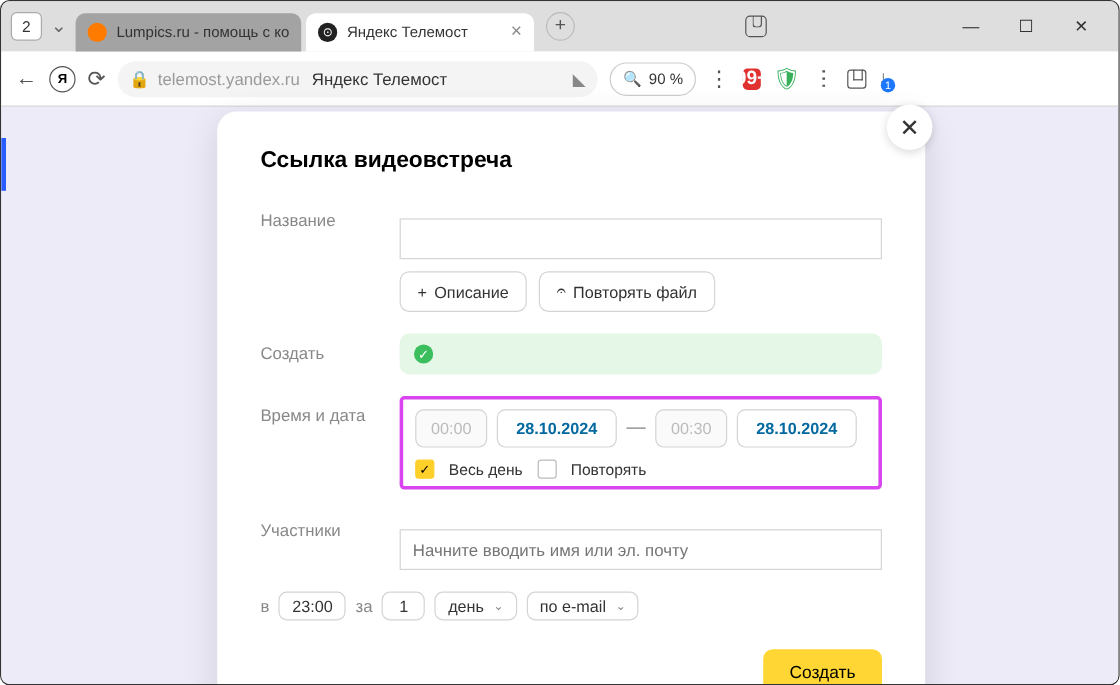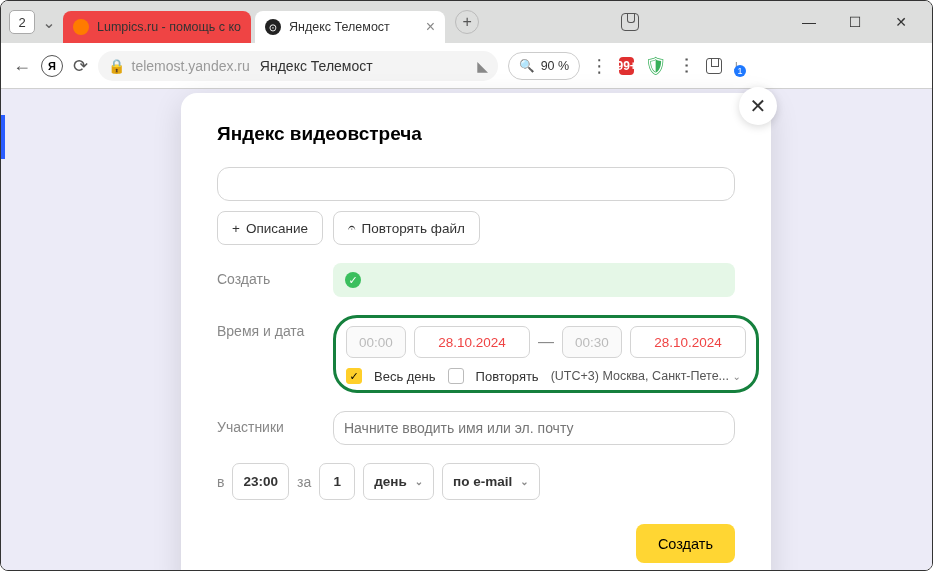--- a/index.html
+++ b/index.html
@@ -2,78 +2,78 @@
 <html><head>
 <meta charset="utf-8">
 <style>
 * { box-sizing: border-box; margin: 0; padding: 0; font-family: Arial, "Helvetica Neue", sans-serif; }
 body { width: 933px; height: 571px; background: #fff; border: 1px solid #333; border-radius: 8px; overflow: hidden; position: relative; }
 
 .tab-strip { height: 42px; background: #dddedd; display: flex; align-items: center; padding: 0 8px; gap: 4px; }
 .tab-count { background: #fff; border: 1px solid #aaa; border-radius: 5px; width: 26px; height: 24px; display:flex; align-items:center; justify-content:center; font-size:13px; color:#333;}
 .tab-dropdown { width:20px; display:flex; align-items:center; justify-content:center; color:#666; }
 .tab { height: 32px; background: #fff; border-radius: 8px 8px 0 0; display:flex; align-items:center; gap:8px; padding: 0 10px; font-size:12.5px; color:#333; margin-top:10px; }
-.tab.inactive { background: #ef4444; }
+.tab.inactive { background: #a3a3a3; }
 .tab-favicon { width:16px; height:16px; border-radius:50%; display:inline-block; }
 .tab-favicon.orange { background:#ff7b00; }
 .tab-favicon.dark { background:#222; color:#fff; font-size:10px; display:flex; align-items:center; justify-content:center; }
 .tab-close { color:#888; font-size:16px; }
 .tab-add { width:24px; height:24px; border-radius:50%; border:1px solid #bbb; display:flex; align-items:center; justify-content:center; margin-left:6px; color:#555; }
 .win-controls { margin-left:auto; display:flex; gap:28px; padding-right:14px; }
 .win-btn { width:18px; display:flex; align-items:center; justify-content:center; color:#333; font-size:14px; }
 .bookm-icon{ margin-left:auto; margin-right: 20px; width:18px;height:18px;border:1.5px solid #555;border-radius:4px;position:relative;}
 .bookm-icon::after{content:"";position:absolute;width:6px;height:9px;border:1.5px solid #555;border-top:none;top:-1px;right:3px;border-radius: 0 0 3px 3px;}
 
 .addr-bar { height: 46px; background:#fff; border-bottom:1px solid #d0d0d0; display:flex; align-items:center; padding:0 12px; gap:10px; }
 .nav-btn { color:#555; font-size:18px; }
 .ycirc { width:22px; height:22px; border:1.5px solid #555; border-radius:50%; display:flex; align-items:center; justify-content:center; font-size:11px; font-weight:bold; }
 .addr-box { flex:0 0 auto; width: 400px; height:30px; background:#f4f4f4; border-radius:15px; display:flex; align-items:center; padding: 0 10px; font-size:14px; color:#999; gap:6px;}
 .addr-domain { color:#9a9a9a; }
 .addr-page { color:#333; margin-left:4px;}
 .addr-right { margin-left:auto; display:flex; align-items:center; gap:10px;}
 .bmark { color:#888; }
 .zoom-pill { height:28px; padding:0 10px; border:1px solid #ccc; border-radius:14px; display:flex; align-items:center; gap:6px; font-size:12.5px; color:#333;}
-.ext-icon { width:15px; height:18px; border-radius:4px; display:flex; align-items:center; justify-content:center; font-size:12px; font-weight:bold; }
+.ext-icon { width:15px; height:18px; border-radius:4px; display:flex; align-items:center; justify-content:center; font-size:16px; font-weight:bold; }
 .ext-red{background:#e03030;color:#fff;}
 .shield{color:#38b05a;font-size:18px;}
 .menu-dots{color:#555;font-size:18px;letter-spacing:1px;}
 .flagic{width:16px;height:16px;border:1.5px solid #555;border-radius:3px;position:relative;}
 .flagic::after{content:"";position:absolute;width:6px;height:8px;border:1.5px solid #555;border-top:none;top:-1px;right:2px;}
 .dl-icon{position:relative;color:#555;font-size:16px;}
 .dl-badge{position:absolute;bottom:-2px;right:-6px;background:#1e78ff;color:#fff;border-radius:50%;width:12px;height:12px;font-size:9px;display:flex;align-items:center;justify-content:center;}
 
 .content { position:absolute; top:88px; bottom:0; left:0; right:0; background:#ecebf7; }
 .blue-strip { position:absolute; left:0; top:26px; width:4px; height:44px; background:#2a5cff; }
 
 .modal { position:absolute; left:180px; top:4px; width:590px; background:#fff; border-radius:16px 16px 0 0; box-shadow: 0 8px 30px rgba(0,0,0,0.12); padding: 30px 36px 26px; }
 .modal-close { position:absolute; right:-6px; top:-6px; width:38px; height:38px; border-radius:50%; background:#fff; box-shadow:0 2px 8px rgba(0,0,0,0.15); display:flex; align-items:center; justify-content:center; font-size:20px; color:#333; }
 .modal h2 { font-size:19px; font-weight:bold; margin-bottom:22px; color:#000;}
 .row { display:flex; margin-bottom:18px; }
 .row-label { width:116px; flex-shrink:0; font-size:14px; color:#888; padding-top:8px; }
 .row-body { flex:1; display:flex; flex-direction:column; gap:10px; }
-.input-text { width:100%; height:34px; border:1px solid #d4d4d4; border-radius:12px; padding:0 10px; font-size:14px; }
+.input-text { width:100%; height:34px; border:1px solid #d4d4d4; border-radius:0; padding:0 10px; font-size:14px;margin-top:15px; }
 .btn-outline { height:34px; padding:0 14px; border:1px solid #d4d4d4; border-radius:8px; background:#fff; font-size:13.5px; color:#333; display:inline-flex; align-items:center; gap:6px; }
 .green-banner { background:#e5f7e7; border-radius:8px; padding:9px 12px; display:flex; align-items:center; gap:8px; font-size:13.5px; color:#1e8a3a; }
 .green-check{width:16px;height:16px;border-radius:50%;background:#3bbf5e;color:#fff;display:flex;align-items:center;justify-content:center;font-size:11px;}
 
-.highlight { border:3px solid #15803d; border-radius:24px; padding:8px 10px 6px; position:relative; }
+.highlight { border:3px solid #d946ef; border-radius:4px; padding:8px 10px 6px; position:relative; }
 .dt-line{display:flex;align-items:center;gap:8px;margin-bottom:10px;}
 .time-box,.date-box{height:32px;border:1px solid #d4d4d4;border-radius:7px;display:flex;align-items:center;justify-content:center;font-size:13.5px;}
 .time-box{width:60px;color:#bbb;background:#fafafa;}
-.date-box{width:116px;color:#ef4444;}
+.date-box{width:100px;color:#0369a1;font-weight:bold;}
 .dash{color:#888;}
 .opts-line{display:flex;align-items:center;gap:12px;font-size:13px;color:#333;}
 .chk{width:16px;height:16px;border:1px solid #bbb;border-radius:3px;display:inline-flex;align-items:center;justify-content:center;}
 .chk.on{background:#ffcf2a;border-color:#ffcf2a;}
 .chk.on::after{content:"✓";font-size:11px;color:#000;}
 .tz{font-size:12.5px;color:#555;}
 .tiny-drop{font-size:10px;color:#888;}
 
 .notif-line{display:flex;align-items:center;gap:8px;font-size:14px;color:#333;}
-.notif-in{height:37px;border:1px solid #d4d4d4;border-radius:7px;padding:0 10px;display:flex;align-items:center;font-size:13.5px;font-weight:bold;}
+.notif-in{height:24px;border:1px solid #d4d4d4;border-radius:7px;padding:0 10px;display:flex;align-items:center;font-size:13.5px;}
 .sm-txt{color:#888;font-size:14px;}
 .drop-ind{margin-left:8px;font-size:10px;color:#888;}
 
 .create-btn{margin-top:24px;margin-left:auto;display:block;background:#ffd633;border:none;border-radius:8px;height:39px;padding:0 22px;font-size:14.5px;font-weight:500;color:#000;}
 </style>
 </head>
 <body>
 
 <div class="tab-strip">
   <div class="tab-count">2</div>
@@ -118,23 +118,24 @@
   <span class="menu-dots" style="transform:rotate(90deg)">⋯</span>
   <span class="flagic"></span>
   <span class="dl-icon">↓<span class="dl-badge">1</span></span>
 </div>
 
 <div class="content">
   <div class="blue-strip"></div>
 
   <div class="modal">
     <div class="modal-close">✕</div>
-    <h2>Яндекс видеовстреча</h2>
-
-    <div class="row">
+    <h2>Ссылка видеовстреча</h2>
+
+    <div class="row">
+      <div class="row-label">Название</div>
       <div class="row-body">
         <input class="input-text" style="">
         <div style="display:flex;gap:10px;">
           <button class="btn-outline">
               <span>+</span>
               <span>Описание</span>
             </button>
           <button class="btn-outline">
               <span>𝄐</span>
               <span>Повторять файл</span>
@@ -161,21 +162,20 @@
             <div class="date-box">28.10.2024</div>
             <span class="dash">—</span>
             <div class="time-box">00:30</div>
             <div class="date-box">28.10.2024</div>
           </div>
           <div class="opts-line">
             <span class="chk on"></span>
             <span>Весь день</span>
             <span class="chk"></span>
             <span>Повторять</span>
-            <span class="tz"><span>(UTC+3) Москва, Санкт-Пете...</span> <span class="tiny-drop">⌄</span></span>
           </div>
         </div>
       </div>
     </div>
 
     <div class="row">
       <div class="row-label">Участники</div>
       <div class="row-body">
         <input class="input-text" placeholder="Начните вводить имя или эл. почту" style="">
       </div>

